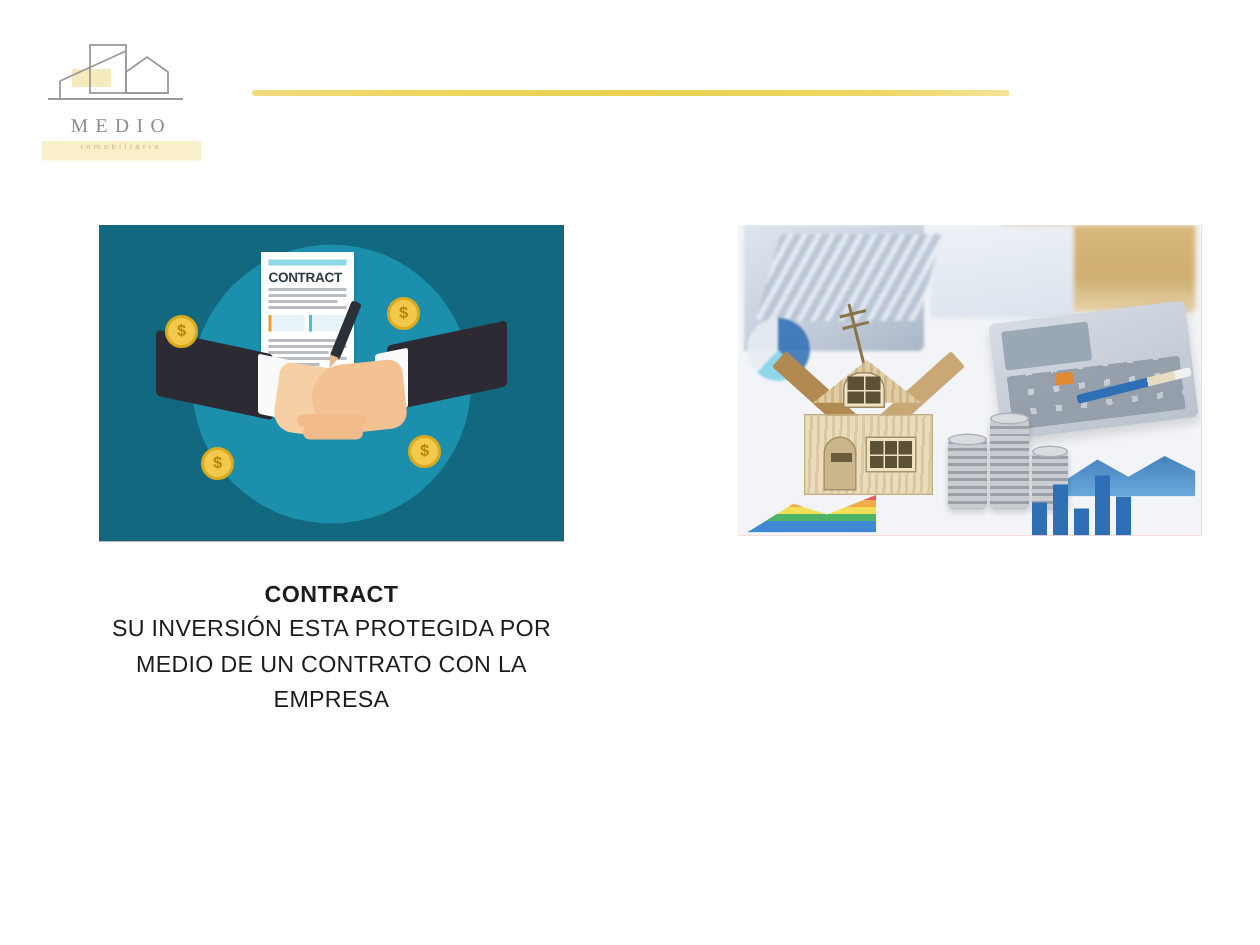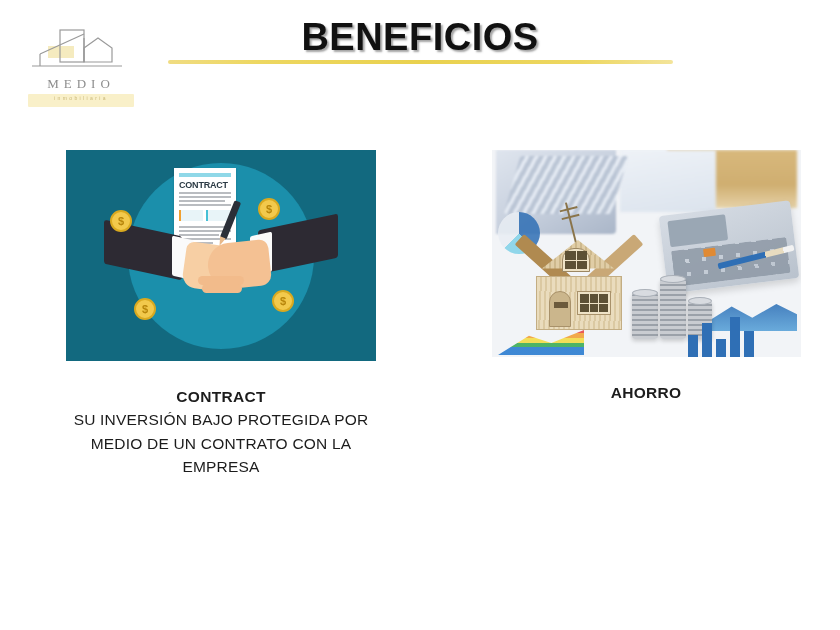--- a/index.html
+++ b/index.html
@@ -294,21 +294,20 @@
       <path d="M18 28 L18 40" stroke="#9a9a9a" stroke-width="1.2" fill="none"></path>
       <path d="M18 28 L62 8" stroke="#9a9a9a" stroke-width="1.2" fill="none"></path>
       <path d="M10 40 L100 40" stroke="#9a9a9a" stroke-width="1.2" fill="none"></path>
       <path d="M62 36 L62 12" stroke="#9a9a9a" stroke-width="1.2" fill="none"></path>
     </svg>
     <div class="logo-word">MEDIO</div>
     <div class="logo-sub-bar"></div>
     <div class="logo-sub">inmobiliaria</div>
   </div>
 
-  <div class="page-title">BENEFICIOS</div>
   <div class="title-rule"></div>
 </div>
 
 <div class="cards">
 
   <div class="card card-left">
     <div class="thumb">
       <div class="ill1">
         <div class="circle"></div>
 
@@ -341,21 +340,21 @@
 
         <div class="coin" style="left:44px;top:60px;">$</div>
         <div class="coin" style="left:192px;top:48px;">$</div>
         <div class="coin" style="left:68px;top:148px;">$</div>
         <div class="coin" style="left:206px;top:140px;">$</div>
       </div>
     </div>
 
     <div class="caption">
       <div class="caption-title">CONTRACT</div>
-      <div class="caption-body">SU INVERSIÓN BAJO PROTEGIDA POR
+      <div class="caption-body">SU INVERSIÓN ESTA PROTEGIDA POR
 MEDIO DE UN CONTRATO CON LA
 EMPRESA</div>
     </div>
   </div>
 
   <div class="card card-right">
     <div class="thumb">
       <div class="ph2">
         <div class="deskboard"></div>
         <div class="screen"></div>
@@ -408,17 +407,16 @@
           <div class="bar" style="left:196px;width:10px;height:22px;"></div>
           <div class="bar" style="left:210px;width:10px;height:34px;"></div>
           <div class="bar" style="left:224px;width:10px;height:18px;"></div>
           <div class="bar" style="left:238px;width:10px;height:40px;"></div>
           <div class="bar" style="left:252px;width:10px;height:26px;"></div>
         </div>
       </div>
     </div>
 
     <div class="caption">
-      <div class="caption-title">AHORRO</div>
     </div>
   </div>
 
 </div>
 
 </body></html>

